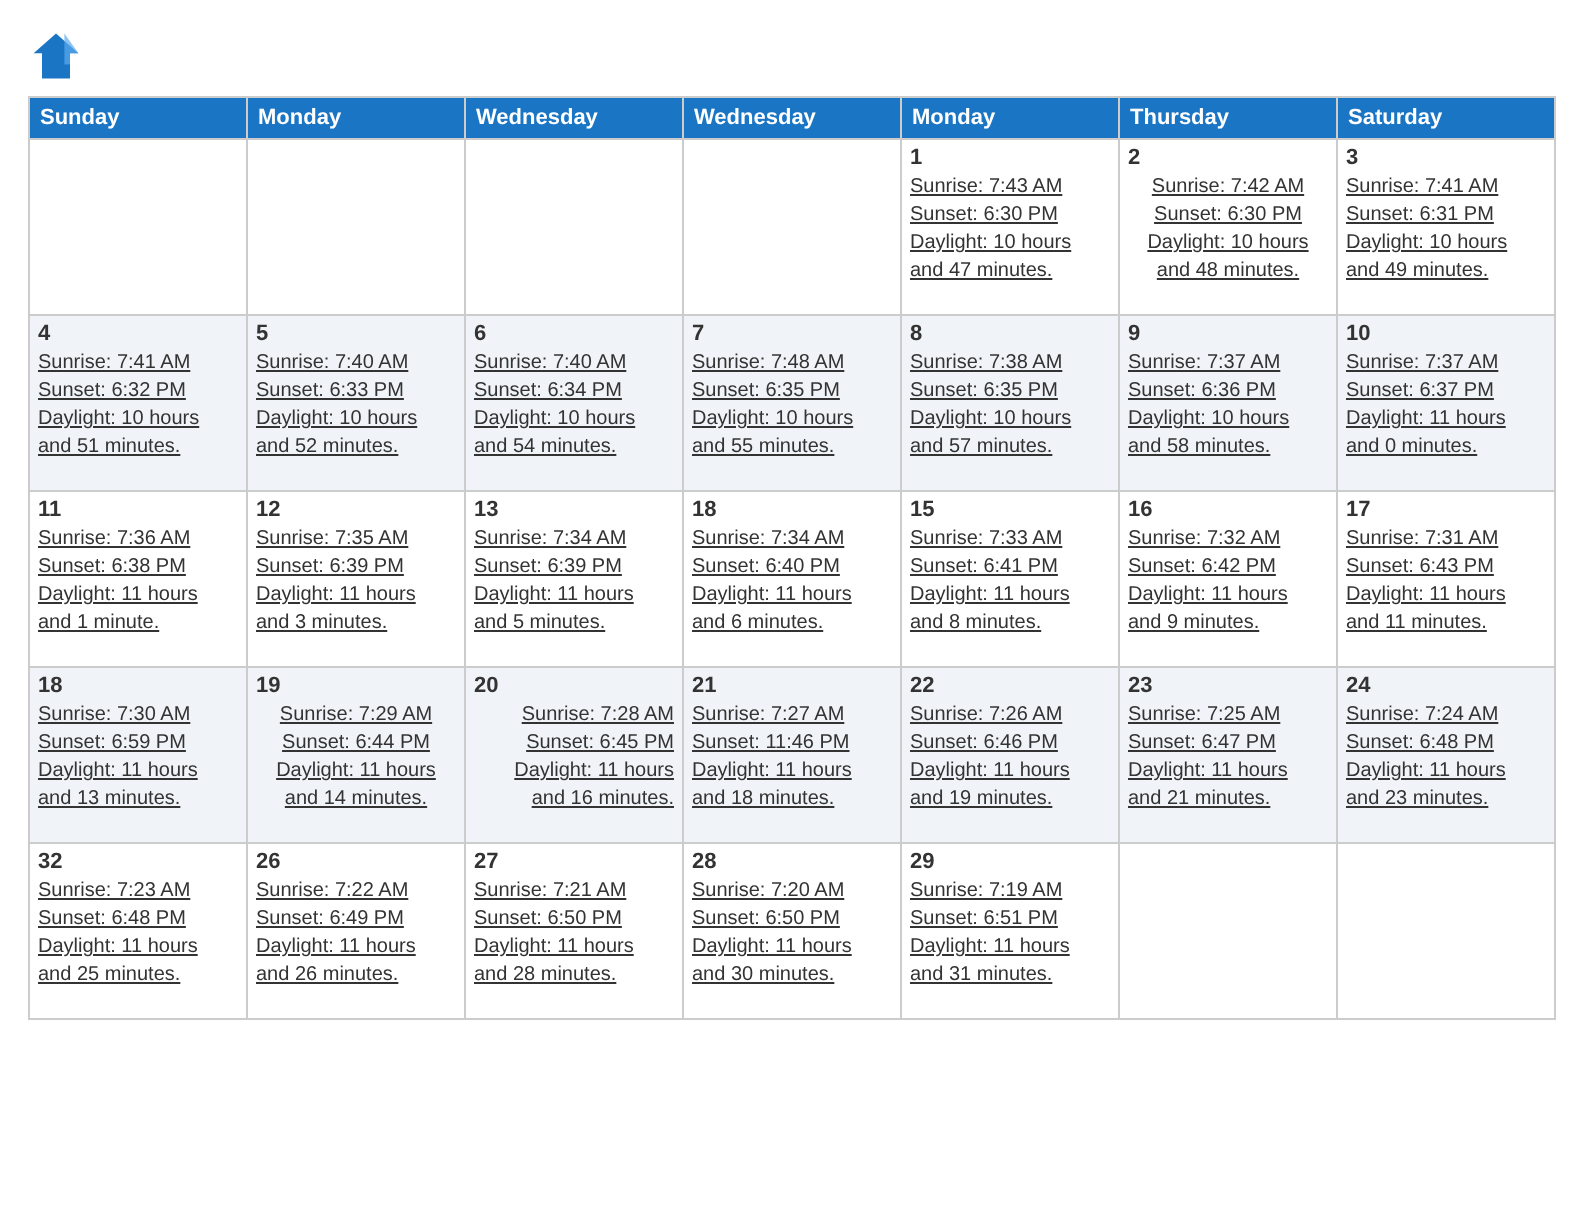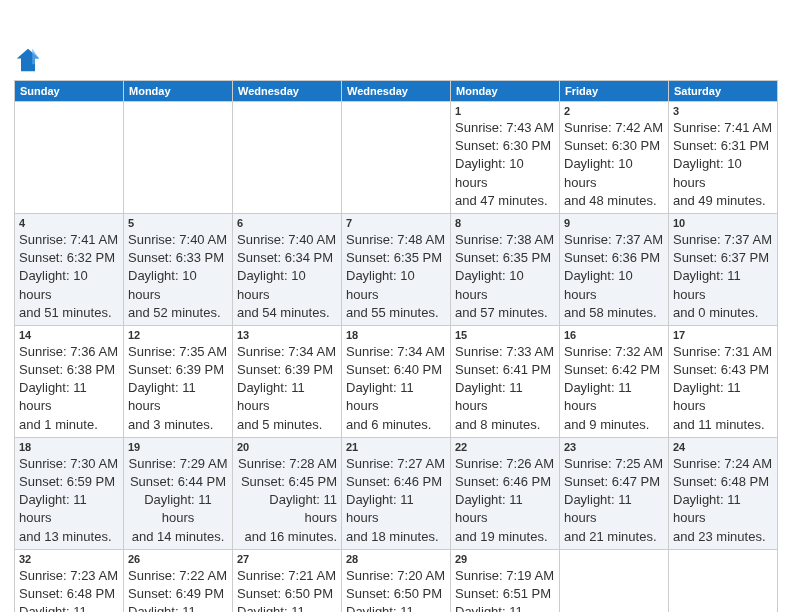--- a/index.html
+++ b/index.html
@@ -7,21 +7,20 @@
       width: 792px;
       height: 612px;
       font-family: Arial, sans-serif;
       background: #fff;
       overflow: hidden;
     }
     .page {
       width: 792px;
       height: 564px;
       padding: 10px 14px;
-      margin-top: 32px;
     }
     .header {
       display: flex;
       justify-content: space-between;
       align-items: flex-start;
       margin-bottom: 6px;
     }
     .logo {
       display: flex;
       align-items: center;
@@ -82,23 +81,24 @@
       background-color: #fff;
     }
     .day-num {
       font-size: 11px;
       font-weight: bold;
       color: #333;
       display: block;
       margin-bottom: 2px;
     }
     .day-info {
-      font-size: 13px;
+      font-size: 10px;
       color: #333;
       line-height: 1.4;
+      text-decoration: underline;
     }
     .empty-cell {
       background-color: #fff !important;
     }
   </style>
 </head>
 <body>
 
 <div class="page">
   <div class="header">
@@ -121,40 +121,40 @@
   </div>
 
   <table class="calendar-table">
     <thead>
       <tr>
       <th>Sunday</th>
           <th>Monday</th>
           <th>Wednesday</th>
           <th>Wednesday</th>
           <th>Monday</th>
-          <th>Friday</th>
+          <th>Thursday</th>
           <th>Saturday</th>
         </tr>
     </thead>
     <tbody id="calendar-body">
     <tr>
           <td class="empty-cell"></td>
           <td class="empty-cell"></td>
           <td class="empty-cell"></td>
           <td class="empty-cell"></td>
           <td>
             <span class="day-num">1</span>
             <div class="day-info" style="white-space: pre-line;">Sunrise: 7:43 AM
 Sunset: 6:30 PM
 Daylight: 10 hours
 and 47 minutes.</div>
           </td>
           <td>
             <span class="day-num">2</span>
-            <div class="day-info" style="white-space: pre-line;">Sunrise: 7:42 AM
+            <div class="day-info" style="white-space: pre-line; text-align: center;">Sunrise: 7:42 AM
 Sunset: 6:30 PM
 Daylight: 10 hours
 and 48 minutes.</div>
           </td>
           <td>
             <span class="day-num">3</span>
             <div class="day-info" style="white-space: pre-line;">Sunrise: 7:41 AM
 Sunset: 6:31 PM
 Daylight: 10 hours
 and 49 minutes.</div>
@@ -206,21 +206,21 @@
           <td>
             <span class="day-num">10</span>
             <div class="day-info" style="white-space: pre-line;">Sunrise: 7:37 AM
 Sunset: 6:37 PM
 Daylight: 11 hours
 and 0 minutes.</div>
           </td>
         </tr>
         <tr>
           <td>
-            <span class="day-num">14</span>
+            <span class="day-num">11</span>
             <div class="day-info" style="white-space: pre-line;">Sunrise: 7:36 AM
 Sunset: 6:38 PM
 Daylight: 11 hours
 and 1 minute.</div>
           </td>
           <td>
             <span class="day-num">12</span>
             <div class="day-info" style="white-space: pre-line;">Sunrise: 7:35 AM
 Sunset: 6:39 PM
 Daylight: 11 hours
@@ -280,21 +280,21 @@
           <td>
             <span class="day-num">20</span>
             <div class="day-info" style="white-space: pre-line; text-align: right;">Sunrise: 7:28 AM
 Sunset: 6:45 PM
 Daylight: 11 hours
 and 16 minutes.</div>
           </td>
           <td>
             <span class="day-num">21</span>
             <div class="day-info" style="white-space: pre-line;">Sunrise: 7:27 AM
-Sunset: 6:46 PM
+Sunset: 11:46 PM
 Daylight: 11 hours
 and 18 minutes.</div>
           </td>
           <td>
             <span class="day-num">22</span>
             <div class="day-info" style="white-space: pre-line;">Sunrise: 7:26 AM
 Sunset: 6:46 PM
 Daylight: 11 hours
 and 19 minutes.</div>
           </td>

